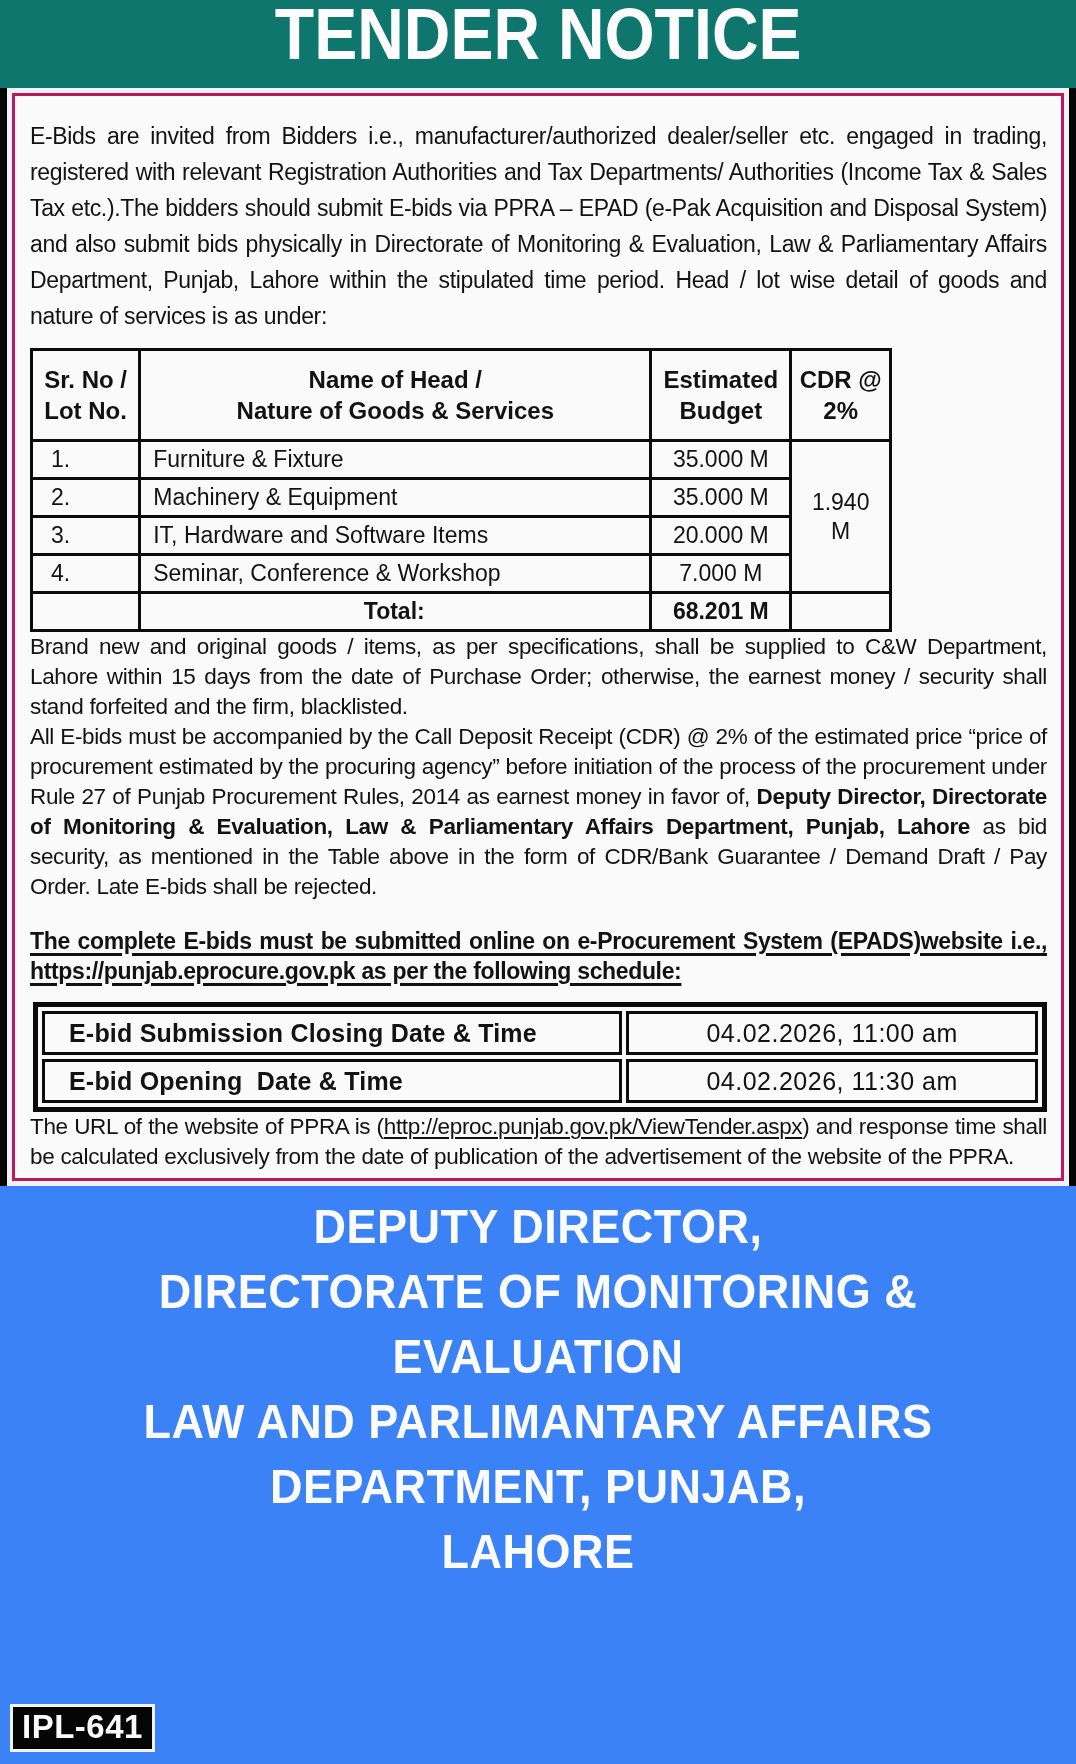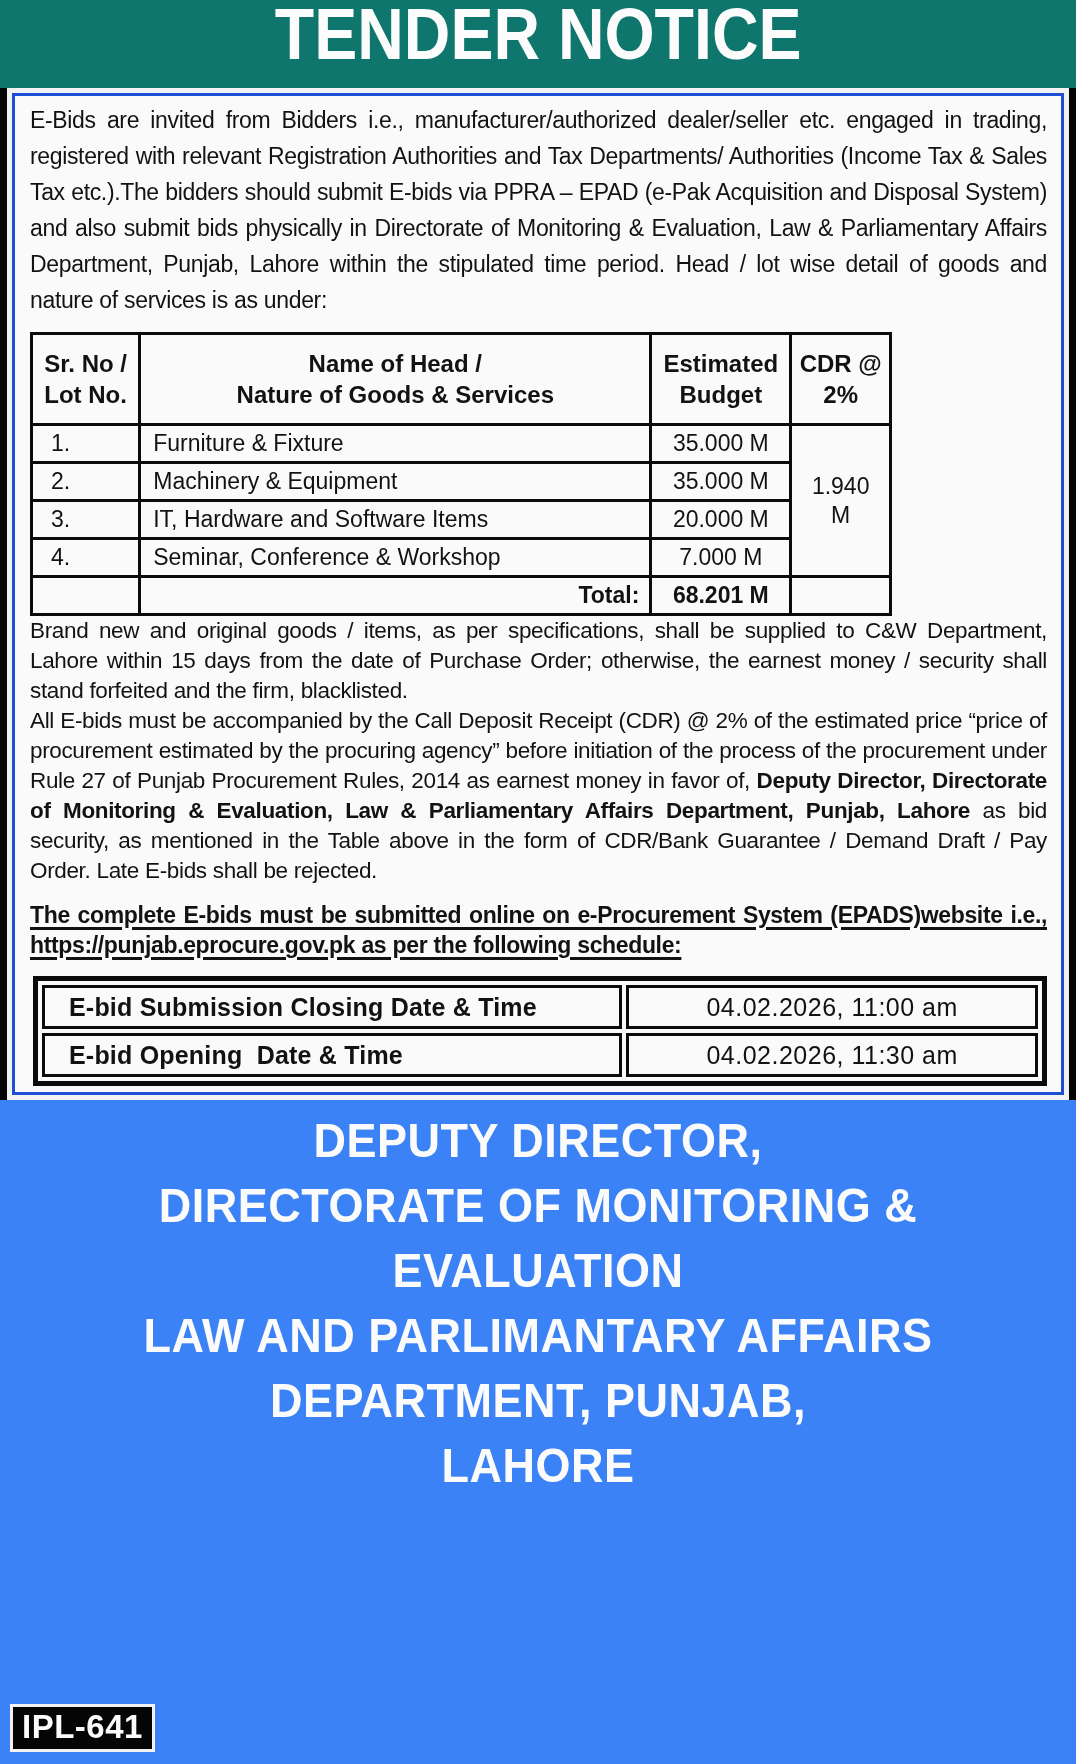--- a/index.html
+++ b/index.html
@@ -35,23 +35,23 @@
   }
 
   
   .content-outer {
     flex: 0 0 auto;
     margin: 0 7px;
     background: #f2f2f2;
     padding: 5px;
   }
   .content-inner {
-    border: 3px solid #1d4ed8;
+    border: 3px solid #be185d;
     background: #fafafa;
-    padding: 4px 14px 6px 15px;
+    padding: 20px 14px 6px 15px;
   }
 
   p.para {
     margin: 0;
     text-align: justify;
     font-size: 22.5px;
     line-height: 30px;
     letter-spacing: -0.35px;
     word-spacing: 0.2px;
   }
@@ -83,30 +83,30 @@
   .goods td {
     font-size: 23px;
     line-height: 29px;
     padding: 3px 8px;
   }
   .goods td.sr { padding-left: 18px; }
   .goods td.name { padding-left: 12px; }
   .goods td.budget { text-align: center; }
   .goods td.cdr { text-align: center; }
   .goods tr.total td { font-weight: bold; }
-  .goods td.total-label { text-align: right; padding-right: 10px; }
+  .goods td.total-label { text-align: center; padding-right: 10px; }
 
   
   .mt-a { margin-top: 11px; }
   .mt-b { margin-top: 21px; }
   .mt-c { margin-top: 23px; }
 
   
   p.sched-heading {
-    margin-top: 14px;
+    margin-top: 24px;
     font-weight: bold;
     font-size: 23px;
     line-height: 30px;
   }
   .underlined {
     text-decoration: underline;
     text-decoration-thickness: 2.5px;
     text-underline-offset: 4px;
   }
 
@@ -253,20 +253,21 @@
             <td class="label">E-bid Submission Closing Date &amp; Time</td>
             <td class="value">04.02.2026, 11:00 am</td>
           </tr>
           <tr>
             <td class="label">E-bid Opening  Date &amp; Time</td>
             <td class="value">04.02.2026, 11:30 am</td>
           </tr>
         </tbody>
       </table>
 
+      <p class="para url-para"><span>The URL of the website of PPRA is (</span><span class="link">http://eproc.punjab.gov.pk/ViewTender.aspx</span><span>) and response time shall be calculated exclusively from the date of publication of the advertisement of the website of the PPRA.</span></p>
 
     </div>
   </div>
 
   <div class="footer">
     <div class="footer-line">DEPUTY DIRECTOR,</div>
     <div class="footer-line">DIRECTORATE OF MONITORING &amp;</div>
     <div class="footer-line">EVALUATION</div>
     <div class="footer-line">LAW AND PARLIMANTARY AFFAIRS</div>
     <div class="footer-line">DEPARTMENT, PUNJAB,</div>

